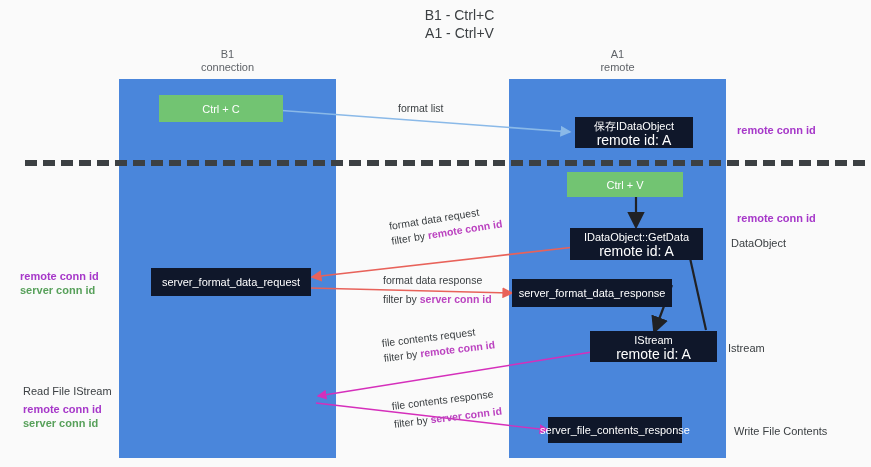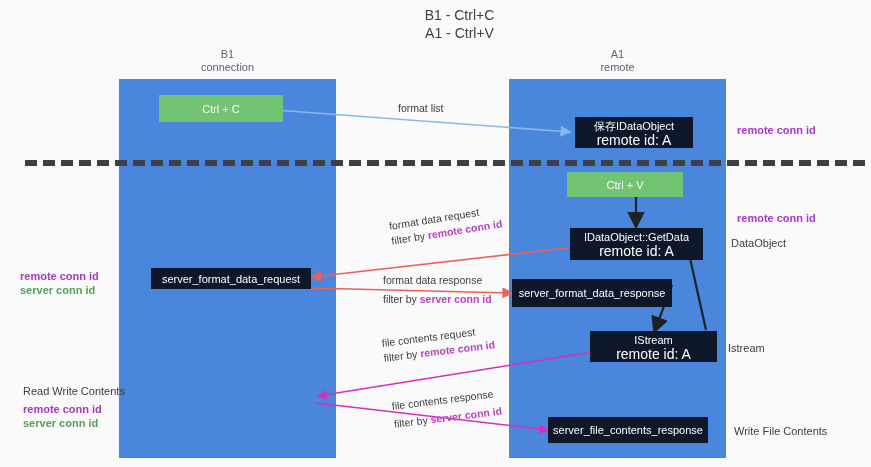--- a/index.html
+++ b/index.html
@@ -163,35 +163,35 @@
 
   <div class="box green" style="left:567px; top:172px; width:116px; height:25px;">
     <div>Ctrl + V</div>
   </div>
 
   <div class="box orange" style="left:570px; top:228px; width:133px; height:32px;align-items:center;">
     <div>IDataObject::GetData</div>
     <div class="sub">remote id: A</div>
   </div>
 
-  <div class="box orange" style="left:151px; top:268px; width:160px; height:21px;">
+  <div class="box orange" style="left:151px; top:268px; width:160px; height:28px;">
     <div>server_format_data_request</div>
   </div>
 
   <div class="box orange" style="left:512px; top:279px; width:160px; height:28px;">
     <div>server_format_data_response</div>
   </div>
 
   <div class="box orange" style="left:590px; top:331px; width:127px; height:31px;">
     <div>IStream</div>
     <div class="sub">remote id: A</div>
   </div>
 
 
-  <div class="box orange" style="left:548px; top:417px; width:160px; height:26px;">
+  <div class="box orange" style="left:548px; top:417px; width:134px; height:26px;">
     <div>server_file_contents_response</div>
   </div>
 
   <div class="dashed-sep"></div>
 
   <div class="edge-label" style="left:398px; top:101px;">format list</div>
 
   <div class="edge-label rot-a" style="left:388px; top:219px;">
     <div>format data request</div>
     <div><span>filter by </span><span class="hl-purple">remote conn id</span></div>
@@ -218,17 +218,17 @@
 
   <div class="side-label lbl-black" style="left:731px; top:236px;">DataObject</div>
 
   <div class="side-label lbl-black" style="left:728px; top:341px;">Istream</div>
 
   <div class="side-label lbl-black" style="left:734px; top:424px;text-align:center;">Write File Contents</div>
 
   <div class="side-label lbl-purple" style="left:20px; top:269px;">remote conn id</div>
   <div class="side-label lbl-green" style="left:20px; top:283px;">server conn id</div>
 
-  <div class="side-label lbl-black" style="left:23px; top:384px;">Read Write Contents</div>
+  <div class="side-label lbl-black" style="left:23px; top:384px;">Read File IStream</div>
   <div class="side-label lbl-purple" style="left:23px; top:402px;">remote conn id</div>
   <div class="side-label lbl-green" style="left:23px; top:416px;">server conn id</div>
 
 </div>
 
 </body></html>

